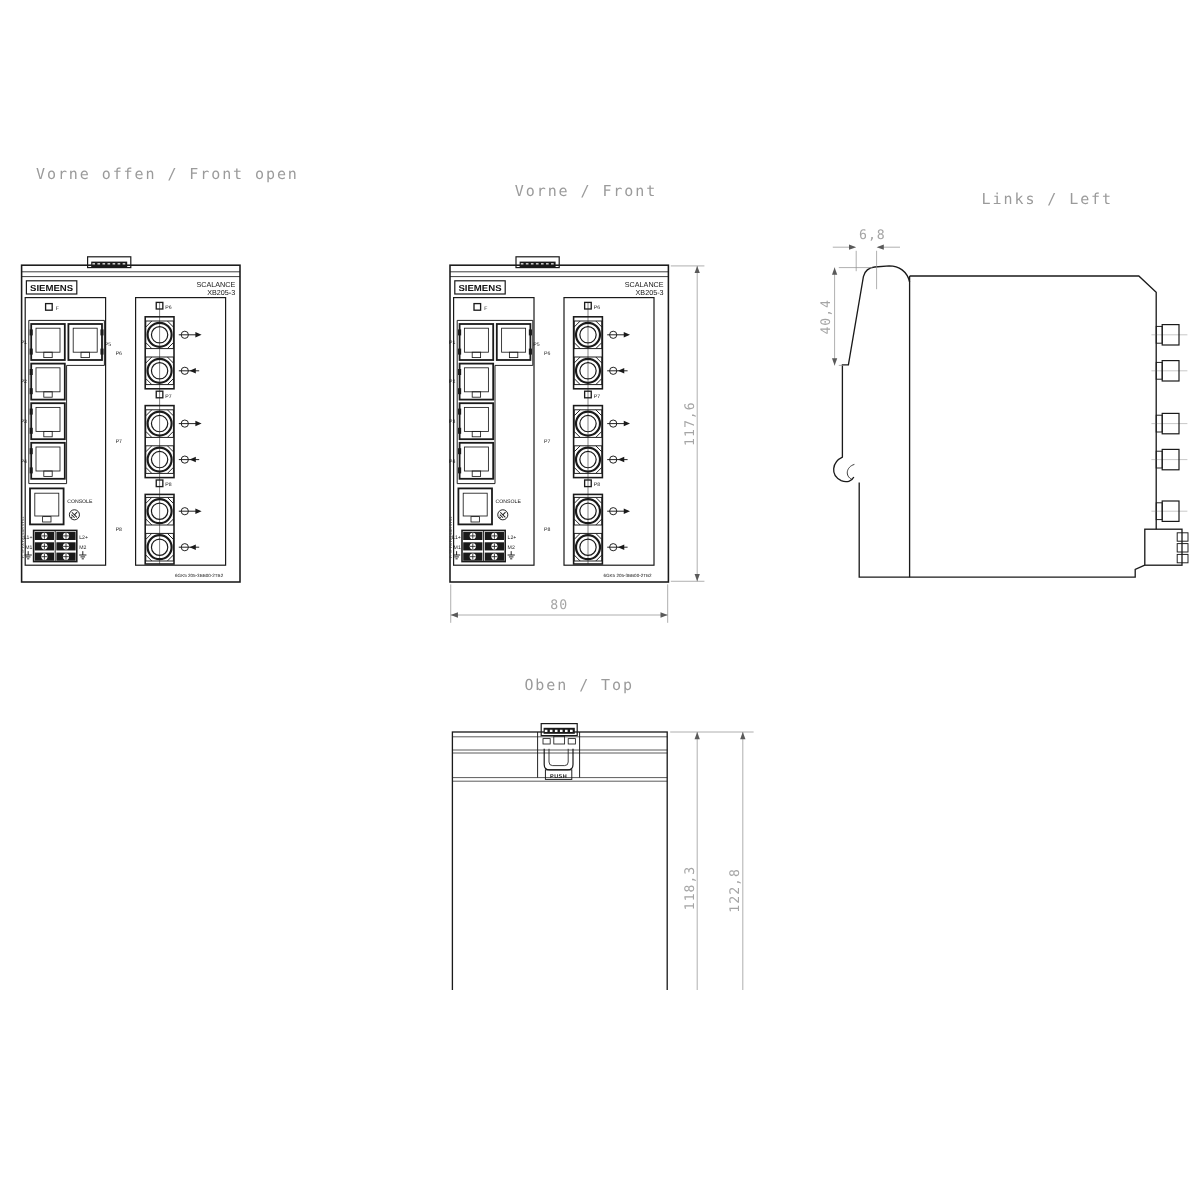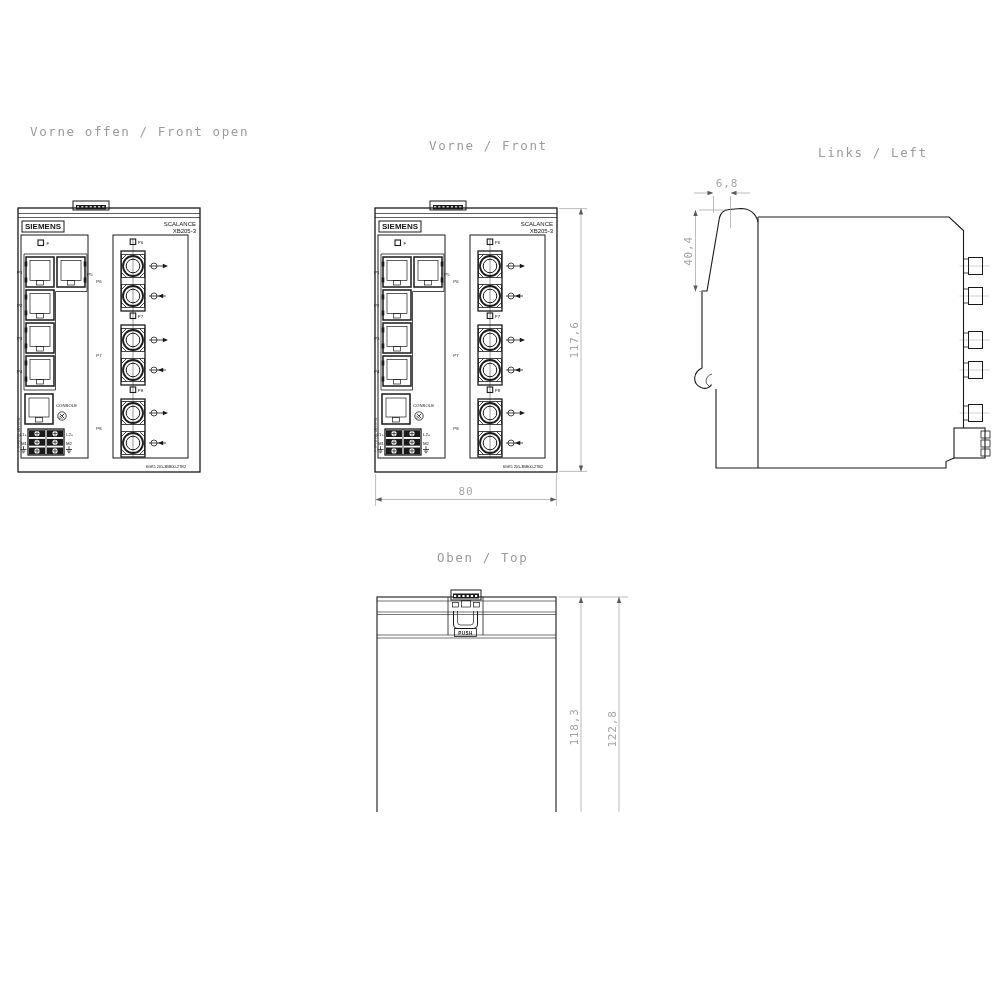--- a/index.html
+++ b/index.html
@@ -1,16 +1,16 @@
 <!DOCTYPE html>
 <html><head>
 <meta charset="utf-8">
 <style>
   html,body{margin:0;padding:0;background:#fff;}
-  .stage{position:relative;width:1000px;height:812px;background:#fff;overflow:hidden;}
+  .stage{position:relative;width:1000px;height:812px;background:#fff;overflow:hidden;margin-top:13px;}
   .stage svg{position:absolute;left:0;top:0;}
   .title{font-family:"DejaVu Sans Mono",monospace;font-size:12.5px;letter-spacing:1.6px;fill:#9b9b9b;}
   .dimtxt{font-family:"DejaVu Sans Mono",monospace;font-size:11px;letter-spacing:.8px;fill:#a5a5a5;}
   .lbl{font-family:"Liberation Sans",sans-serif;font-size:4.3px;fill:#141414;}
   .mdl{font-family:"Liberation Sans",sans-serif;font-size:6px;fill:#141414;}
   .brand{font-family:"Liberation Sans",sans-serif;font-size:7.2px;font-weight:bold;fill:#141414;}
   .pn{font-family:"Liberation Sans",sans-serif;font-size:3.8px;fill:#141414;}
   .sp{font-family:"Liberation Sans",sans-serif;font-size:3.1px;fill:#333;}
   .push{font-family:"Liberation Sans",sans-serif;font-size:4.6px;font-weight:bold;letter-spacing:.4px;fill:#141414;}
   .s45{stroke:#1a1a1a;stroke-width:.45;fill:none}

